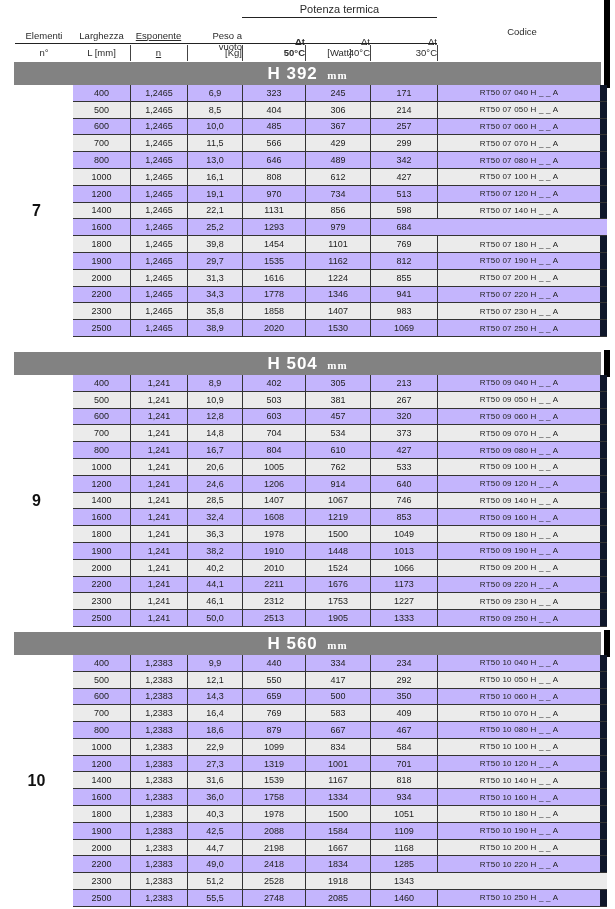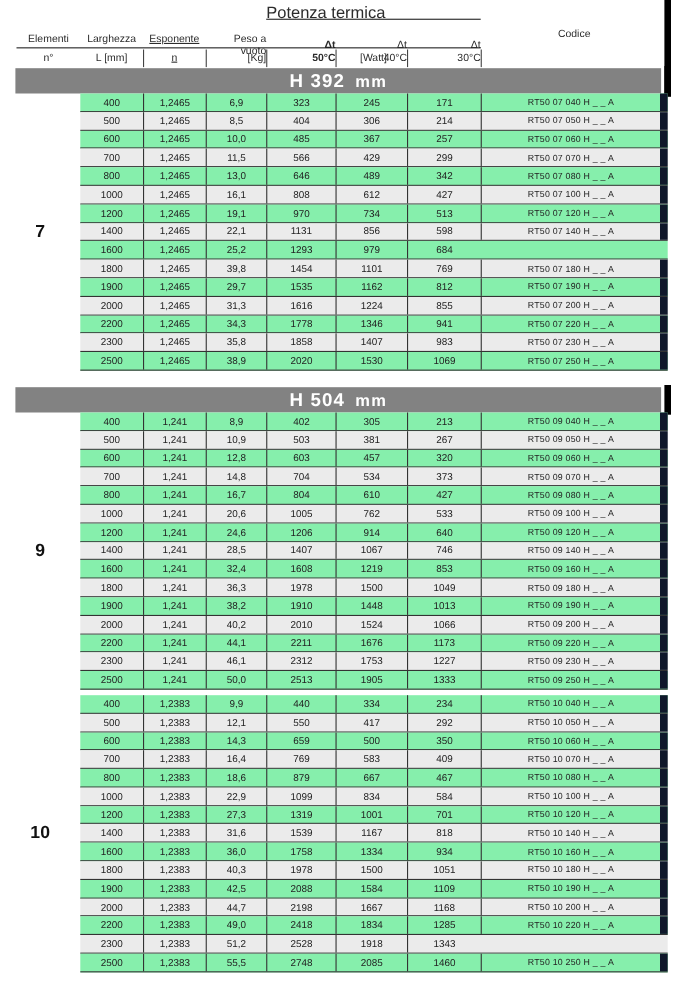--- a/index.html
+++ b/index.html
@@ -1,50 +1,50 @@
 <!DOCTYPE html>
 <html><head>
 <meta charset="utf-8">
 <style>
   html,body{margin:0;padding:0;background:#fff;}
   .page{position:relative;width:615px;height:909px;background:#fff;overflow:hidden;
         font-family:"Liberation Sans",sans-serif;color:#2b2b2b;}
 
   
   .header{position:relative;height:62px;}
-  .pt-label{position:absolute;left:242px;width:195px;top:3px;text-align:left;font-size:15px;}
+  .pt-label{position:absolute;left:242px;width:195px;top:3px;text-align:center;font-size:11px;}
   .pt-line{position:absolute;left:242px;width:195px;top:17px;height:1px;background:#222;}
   .h-label{position:absolute;top:30px;text-align:center;font-size:9.5px;}
   .dt-cell{position:absolute;top:36px;text-align:right;font-size:9.5px;line-height:11px;}
   .dt-cell.bold{font-weight:bold;}
   .codice-label{position:absolute;left:437px;width:170px;top:26px;text-align:center;font-size:9.5px;}
   .h-underline{position:absolute;left:15px;top:43px;width:422px;height:1px;background:#222;}
   .sub{position:absolute;top:47px;text-align:center;font-size:9.5px;}
   .tick{position:absolute;top:45px;height:16px;width:1px;background:#444;}
   .x-el{left:15px;width:58px;} .x-l{left:73px;width:57px;} .x-n{left:130px;width:57px;text-decoration:underline;}
   .x-kg{left:187px;width:55px;text-align:right;} .x-50{left:242px;width:63px;} .x-40{left:305px;width:65px;}
   .x-30{left:370px;width:67px;} .x-watt{left:242px;width:195px;}
 
   .top-bar{position:absolute;left:604px;top:0;width:6px;height:88px;background:#000;}
 
   
   .band{display:flex;height:23px;margin-left:14px;margin-right:5px;}
   .band-gray{flex:1;background:#828282;color:#fff;text-align:center;line-height:23px;
              font-weight:bold;letter-spacing:1px;}
   .band-h{font-size:17px;margin-top:12px;}
-  .band-mm{font-size:15px;margin-left:4px;}
+  .band-mm{font-size:11px;margin-left:4px;font-family:Liberation Serif, serif;}
   .band-tab{width:6px;background:#000;margin-left:3px;height:27px;position:relative;top:-2px;}
   .gap-lg{margin-top:15px;} .gap-sm{margin-top:5px;}
 
   
   .sec-body{position:relative;}
   .elnum{position:absolute;left:0;top:0;bottom:0;width:73px;display:flex;
          align-items:center;justify-content:center;font-weight:bold;font-size:16px;color:#111;}
   .rows{margin-left:73px;width:534px;}
-  .row{display:flex;height:16.8px;border-bottom:1px solid #333;box-sizing:border-box;background:#86efac;}
+  .row{display:flex;height:16.8px;border-bottom:1px solid #333;box-sizing:border-box;background:#c4b5fd;}
   .row.alt{background:#ebebeb;}
   .cell{box-sizing:border-box;display:flex;align-items:center;justify-content:center;
         font-size:9px;color:#222;}
   .cl{width:57px;} .cn{width:57px;border-left:1px solid #333;}
   .ckg{width:55px;border-left:1px solid #333;}
   .c50{width:63px;border-left:1px solid #333;}
   .c40{width:65px;border-left:1px solid #333;}
   .c30{width:67px;border-left:1px solid #333;}
   .ccod{width:170px;border-left:1px solid #333;border-right:7px solid #0f172a;
         font-size:8px;letter-spacing:0.2px;}
@@ -388,20 +388,27 @@
     <div class="cell c50">2513</div>
     <div class="cell c40">1905</div>
     <div class="cell c30">1333</div>
     <div class="cell ccod">RT50 09 250 H _ _ A</div>
   </div>
         </div>
     </div>
   </div>
 
   <div class="section gap-sm">
+    <div class="band">
+      <div class="band-gray">
+        <span class="band-h">H 560</span>
+        <span class="band-mm">mm</span>
+      </div>
+      <div class="band-tab"></div>
+    </div>
     <div class="sec-body">
       <div class="elnum">10</div>
       <div class="rows">
           <div class="row">
     <div class="cell cl">400</div>
     <div class="cell cn">1,2383</div>
     <div class="cell ckg">9,9</div>
     <div class="cell c50">440</div>
     <div class="cell c40">334</div>
     <div class="cell c30">234</div>

